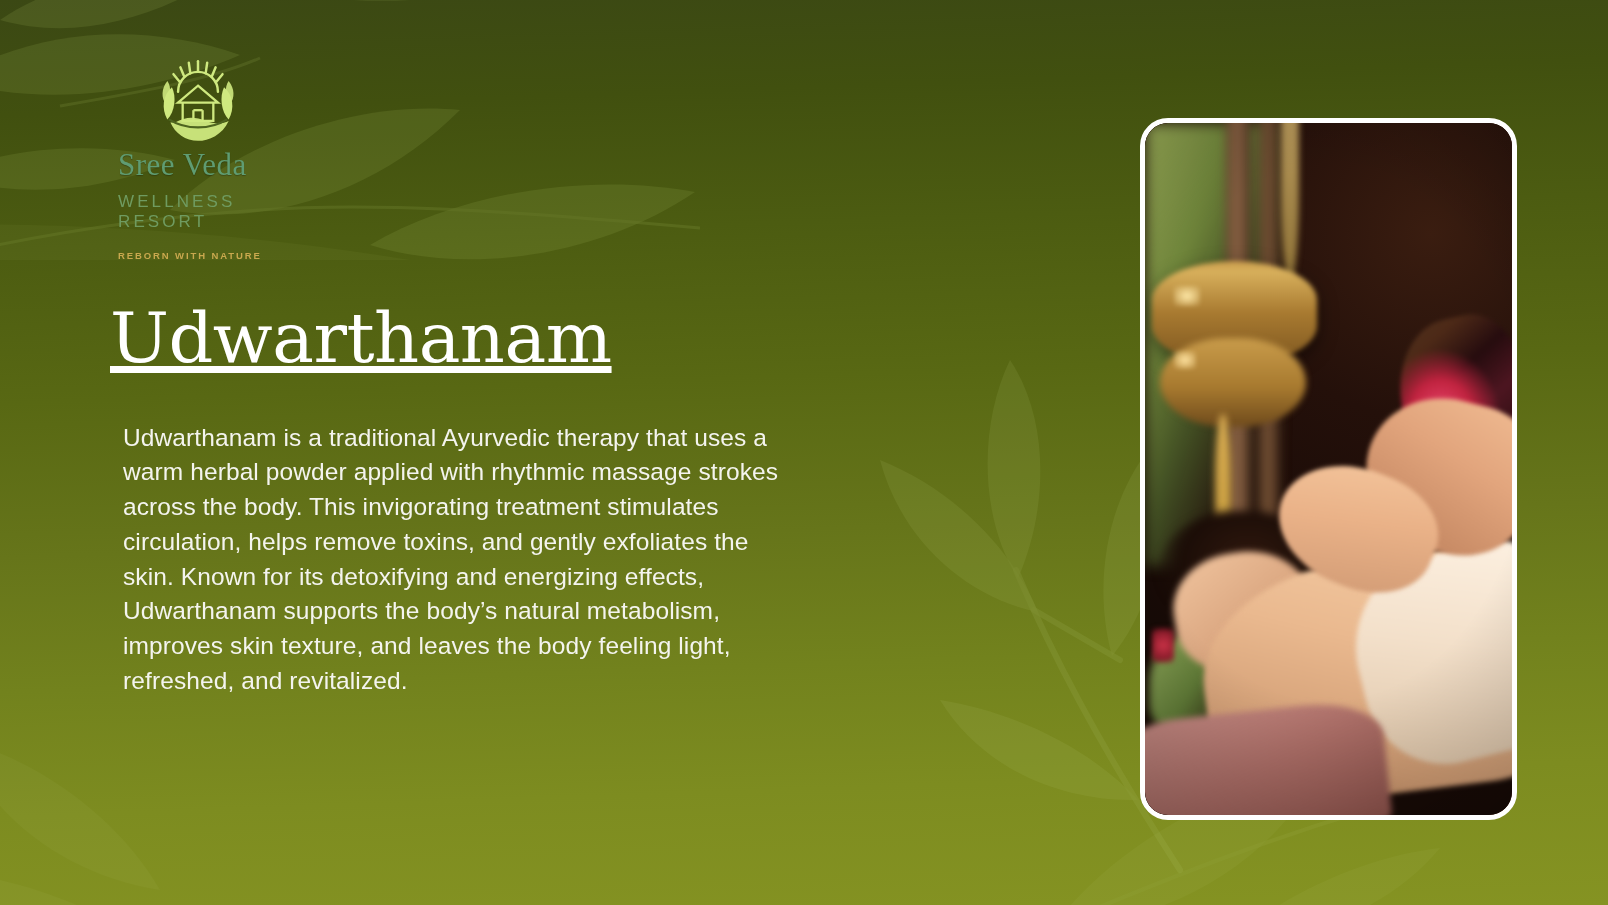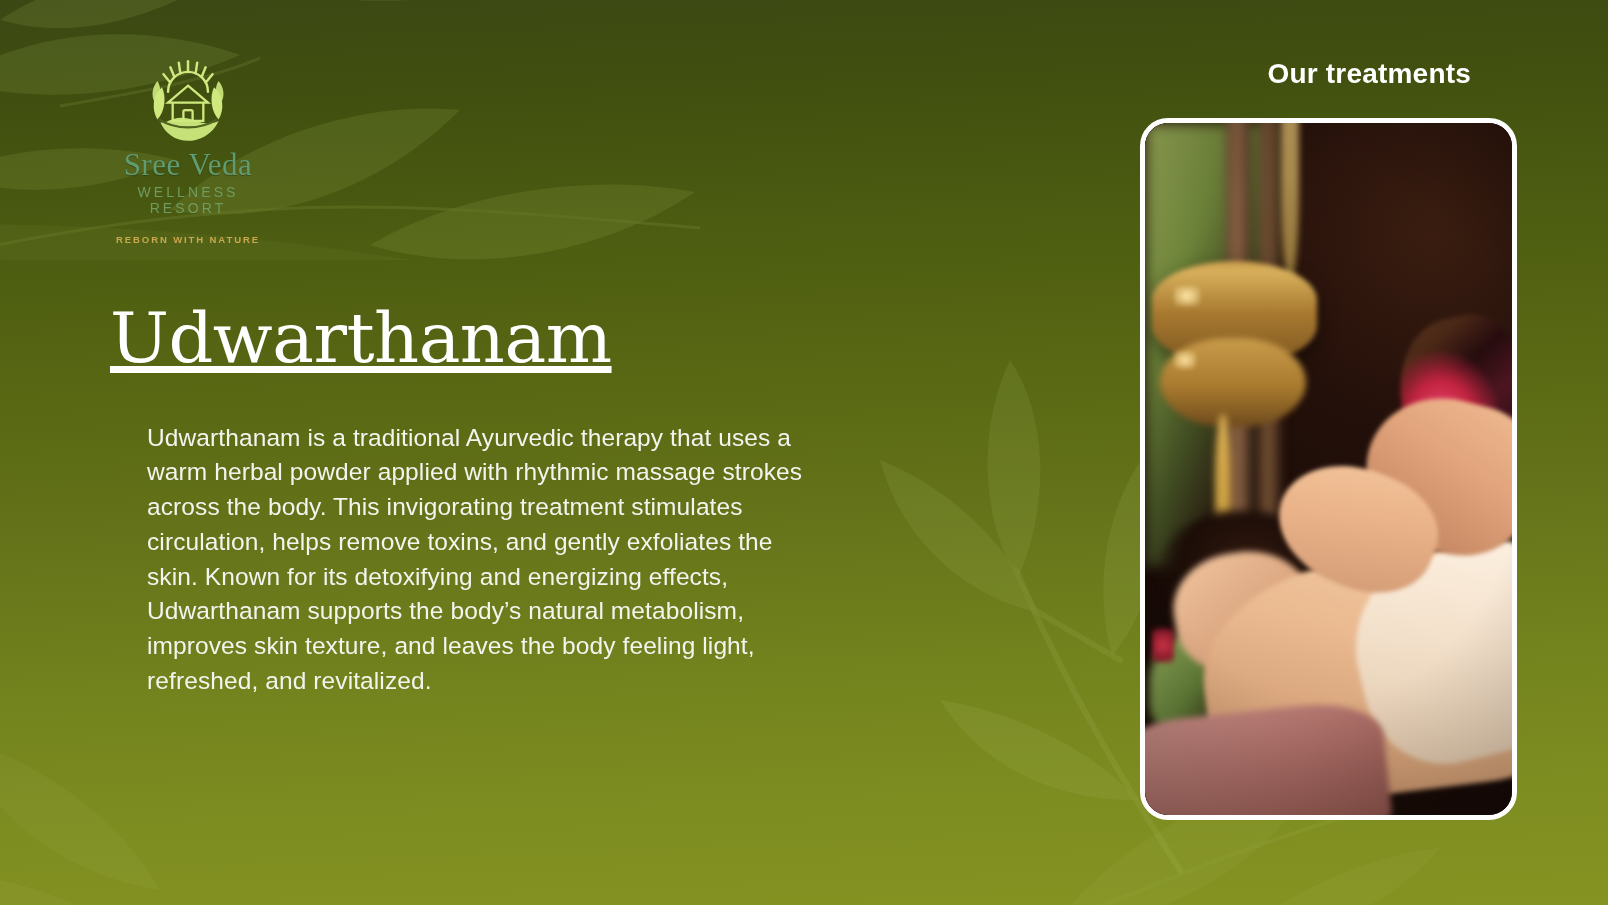--- a/index.html
+++ b/index.html
@@ -31,40 +31,39 @@
     pointer-events: none;
   }
   .leaf-top   { position:absolute; left:-60px;  top:-40px;  width:760px;  height:300px; opacity:.30; }
   .leaf-mid   { position:absolute; left:820px;  top:330px;  width:420px;  height:560px; opacity:.22; }
   .leaf-bl    { position:absolute; left:-40px;  top:700px;  width:360px;  height:260px; opacity:.16; }
   .leaf-right { position:absolute; left:1020px; top:640px;  width:420px;  height:300px; opacity:.17; }
 
   
   #logo {
     position: absolute;
-    left: 108px;
+    left: 118px;
     top: 55px;
     width: 160px;
-    text-align: center;
   }
   #logo-emblem { width: 92px; height: 92px; display:block; margin: 0 auto; }
   .logo-name {
     font-family: "Liberation Serif", serif;
     font-size: 31px;
     letter-spacing: .5px;
     color: #5f9c72;
     line-height: 1.05;
     margin-top: 2px;
     text-shadow: 0 1px 1px rgba(0,0,0,.25);
   }
   .logo-sub {
-    font-size: 14px;
+    font-size: 17px;
     letter-spacing: 3.1px;
     color: #6f9b60;
-    margin-top: 2px;
+    margin-top: 10px;
   }
   .logo-tag {
     font-size: 9.5px;
     font-weight: bold;
     letter-spacing: 1.9px;
     color: #c9a84e;
     margin-top: 18px;
   }
 
   
@@ -83,21 +82,20 @@
   }
   #body-text {
     position: absolute;
     left: 123px;
     top: 396px;
     width: 660px;
     font-size: 24.5px;
     line-height: 34.8px;
     color: #f4f4ee;
     letter-spacing: .1px;
-    margin-left: 24px;
   }
 
   
   #treatments-label {
     position: absolute;
     right: 137px;
     top: 58px;
     font-size: 28px;
     font-weight: bold;
     color: #ffffff;
@@ -349,21 +347,20 @@
     </svg>
     <div class="logo-name">Sree Veda</div>
     <div class="logo-sub">WELLNESS RESORT</div>
     <div class="logo-tag">REBORN WITH NATURE</div>
   </div>
 
   <h1 id="title">Udwarthanam</h1>
 
   <p id="body-text">Udwarthanam is a traditional Ayurvedic therapy that uses a warm herbal powder applied with rhythmic massage strokes across the body. This invigorating treatment stimulates circulation, helps remove toxins, and gently exfoliates the skin. Known for its detoxifying and energizing effects, Udwarthanam supports the body’s natural metabolism, improves skin texture, and leaves the body feeling light, refreshed, and revitalized.</p>
 
-  <div id="treatments-label">Our treatments</div>
 
   <div id="photo-card">
     <div class="photo-inner">
       <div class="ph-bg"></div>
       <div class="ph-window"></div>
       <div class="ph-frame-a"></div>
       <div class="ph-frame-b"></div>
       <div class="ph-rope"></div>
       <div class="ph-vessel"></div>
       <div class="ph-vessel2"></div>

